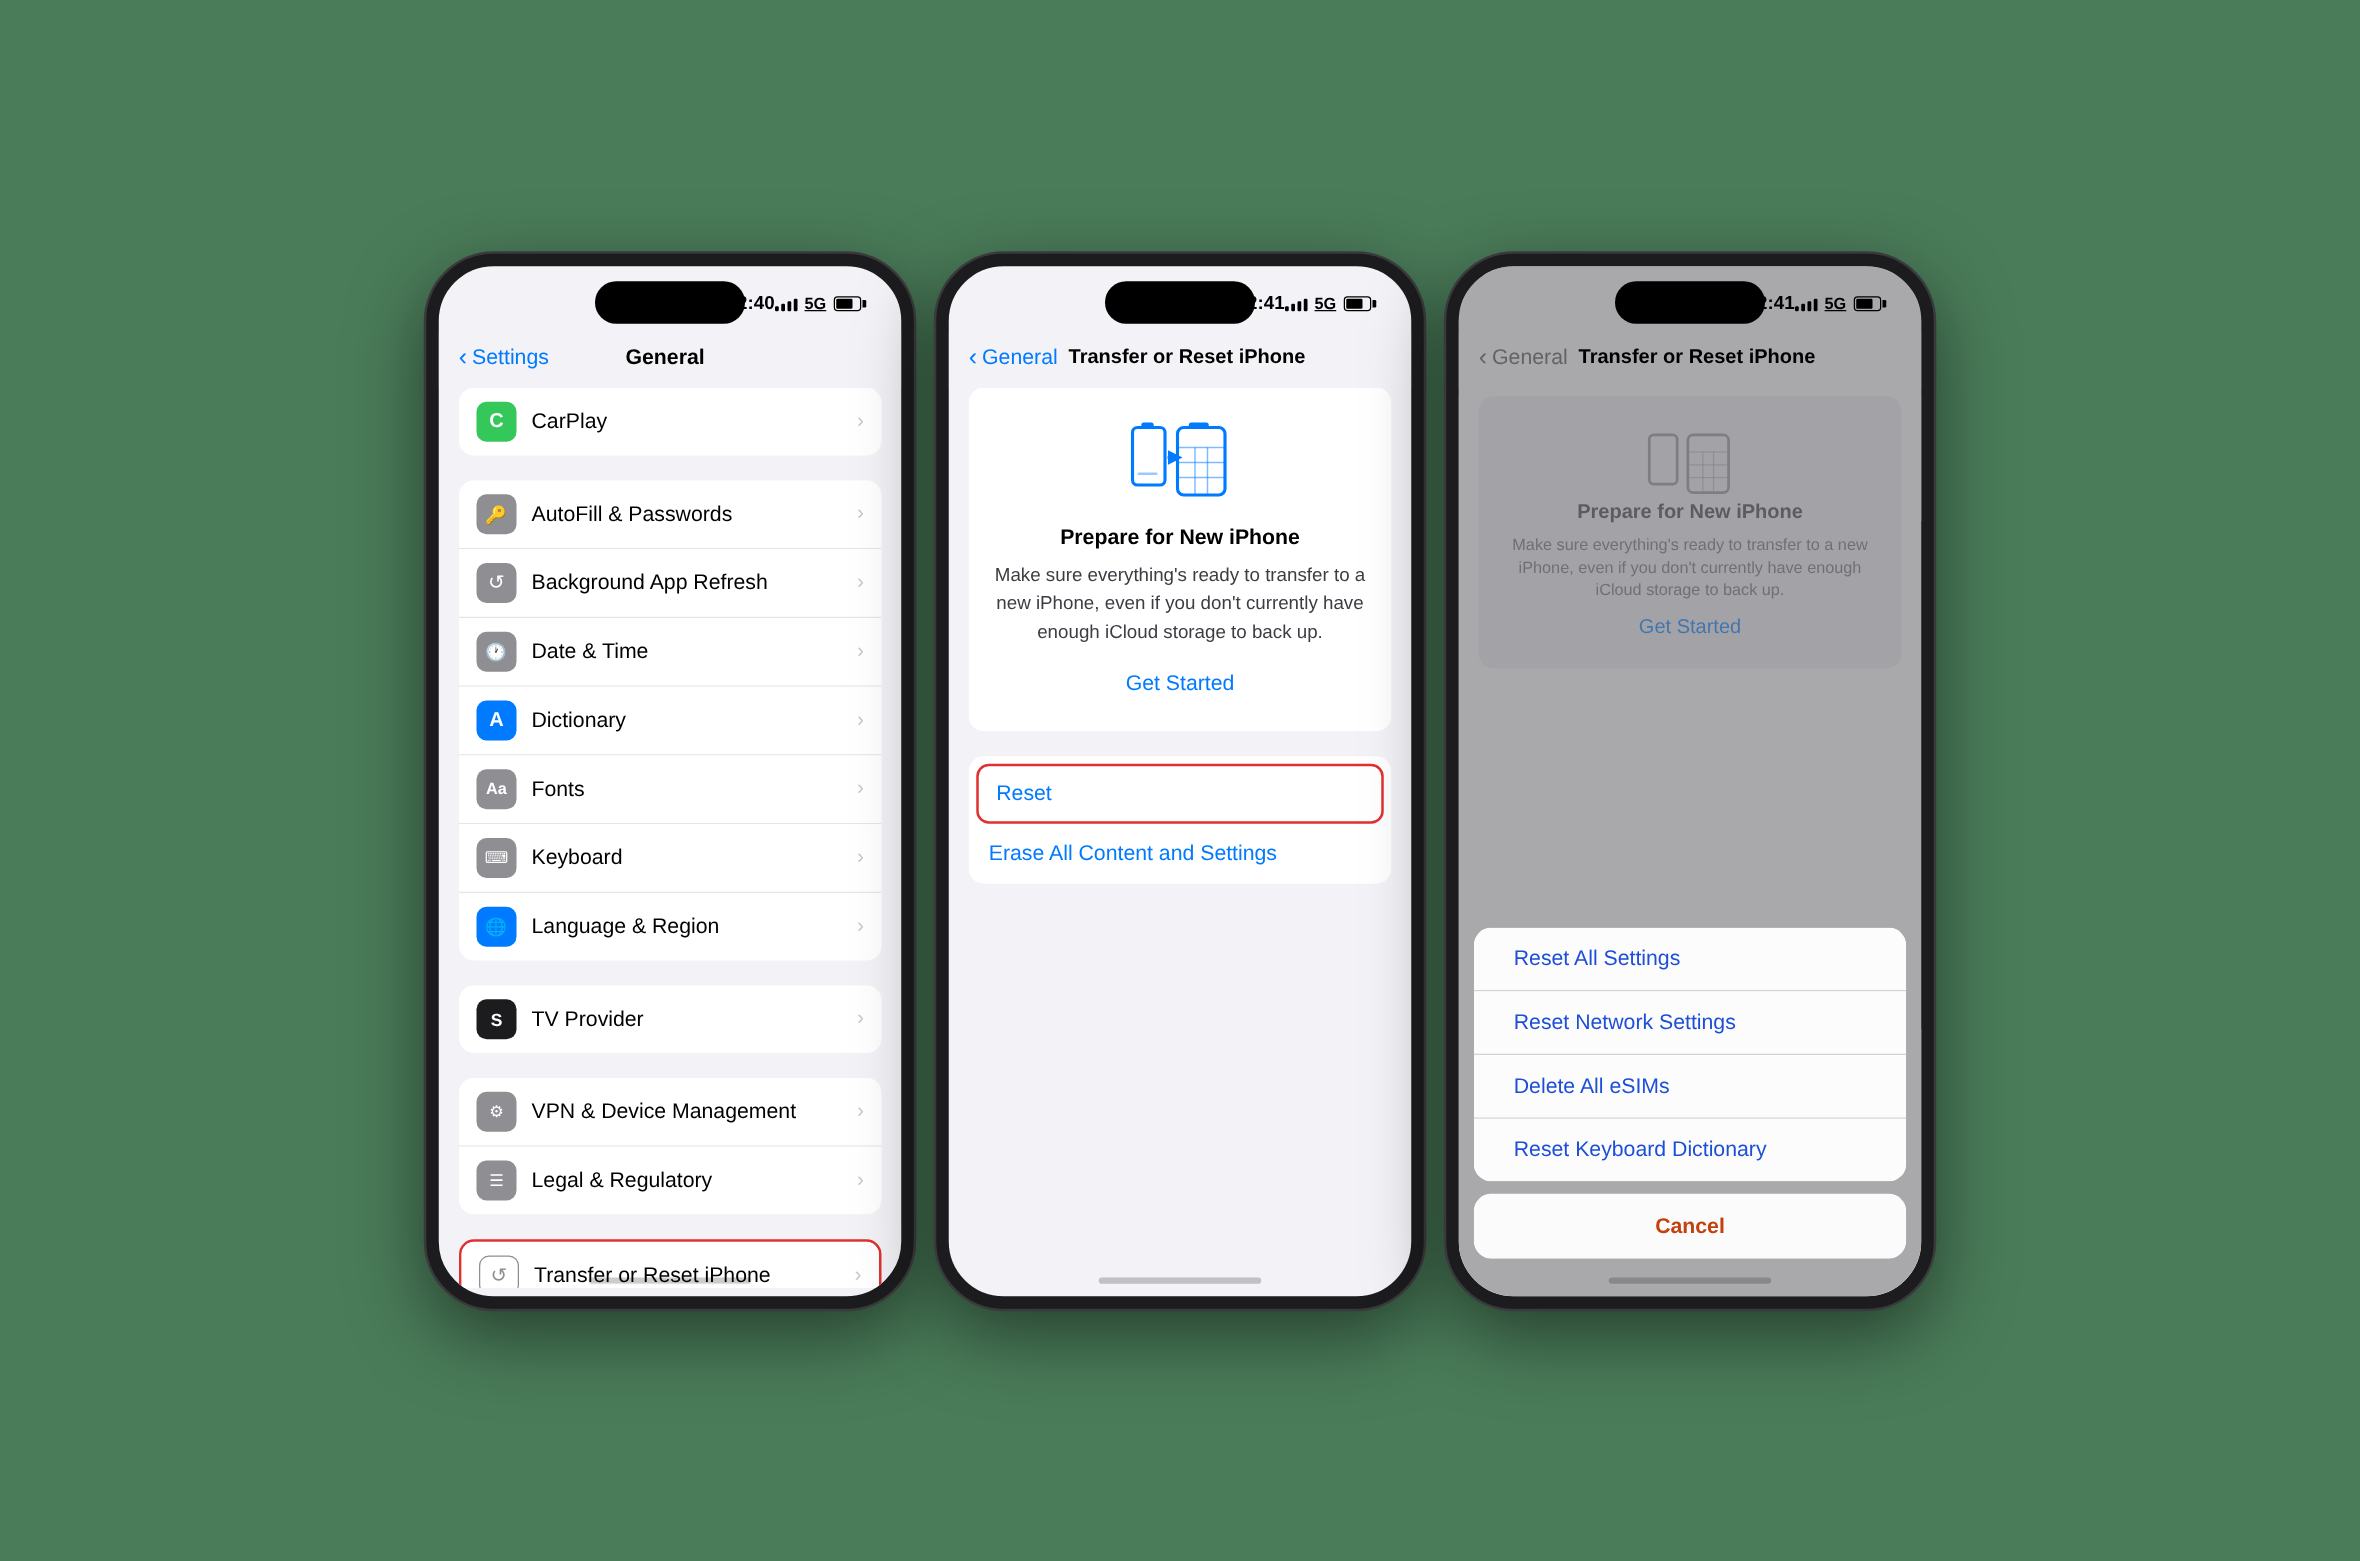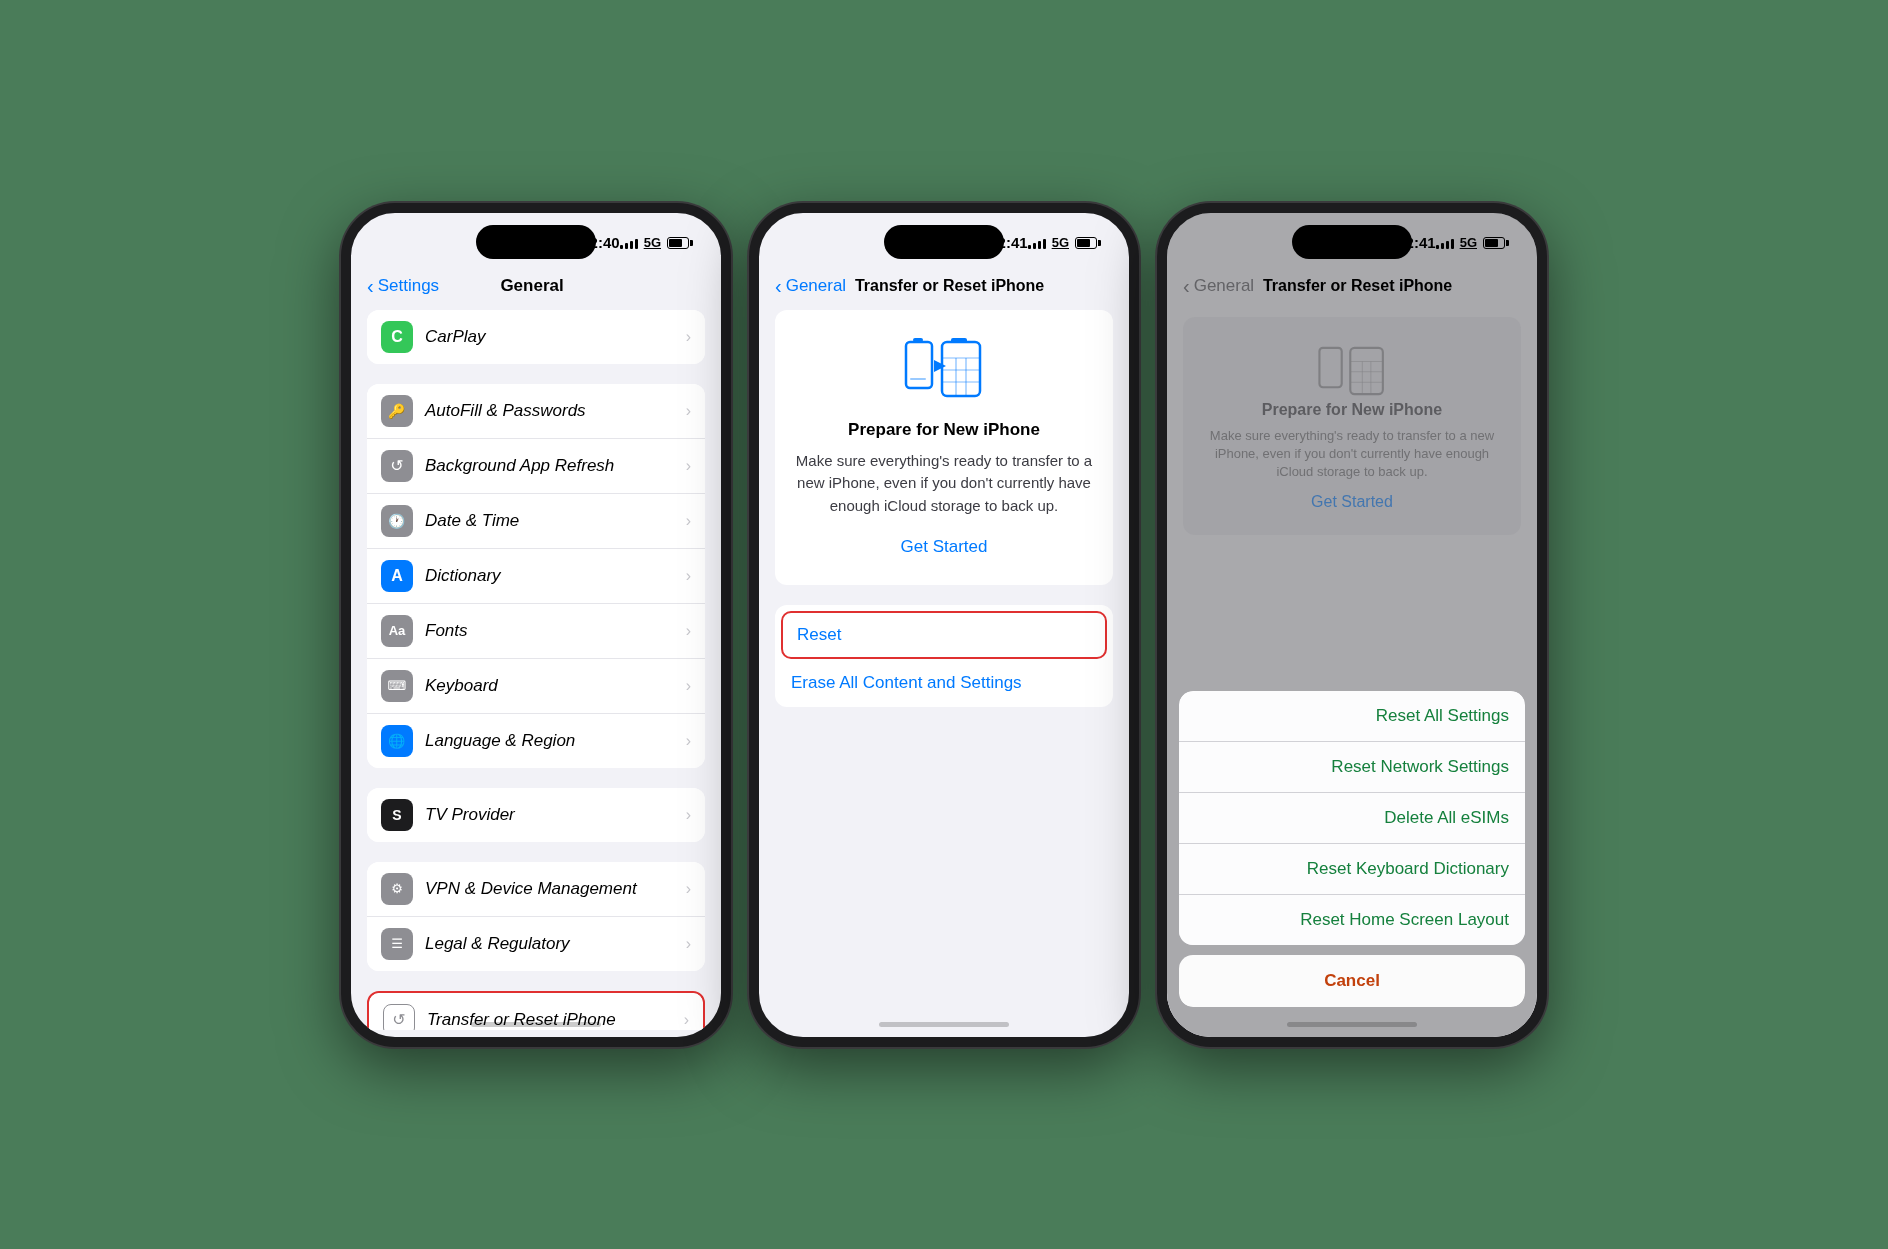--- a/index.html
+++ b/index.html
@@ -134,21 +134,20 @@
     .icon-outline {
       background: none;
       border: 1.5px solid #8e8e93;
       color: #8e8e93;
     }
 
     .item-label {
       flex: 1;
       font-size: 17px;
       color: #000;
-      font-style: italic;
     }
     .item-chevron {
       color: #c7c7cc;
       font-size: 16px;
     }
 
     
     .content-area {
       overflow-y: auto;
       height: calc(100% - 104px);
@@ -229,24 +228,24 @@
 
     .action-sheet-main {
       background: rgba(242,242,247,0.97);
       backdrop-filter: blur(20px);
       border-radius: 14px;
       overflow: hidden;
       margin-bottom: 10px;
     }
 
     .action-sheet-item {
-      padding: 15px 16px;
-      text-align: right;
-      font-size: 17px;
-      color: #15803d;
+      padding: 15px 32px;
+      text-align: left;
+      font-size: 17px;
+      color: #1d4ed8;
       border-bottom: 1px solid #d1d1d6;
       background: rgba(255,255,255,0.8);
     }
     .action-sheet-item:last-child { border-bottom: none; }
 
     .action-sheet-cancel {
       background: rgba(255,255,255,0.95);
       border-radius: 14px;
       padding: 16px;
       text-align: center;
@@ -587,23 +586,20 @@
       </div>
       <div class="action-sheet-item">
         <span>Reset Network Settings</span>
       </div>
       <div class="action-sheet-item">
         <span>Delete All eSIMs</span>
       </div>
       <div class="action-sheet-item">
         <span>Reset Keyboard Dictionary</span>
       </div>
-      <div class="action-sheet-item">
-        <span>Reset Home Screen Layout</span>
-      </div>
 
     </div>
     <div class="action-sheet-cancel">
       <span>Cancel</span>
     </div>
   </div>
 
   <div class="home-indicator" style="z-index:50;"></div>
 </div>
 

